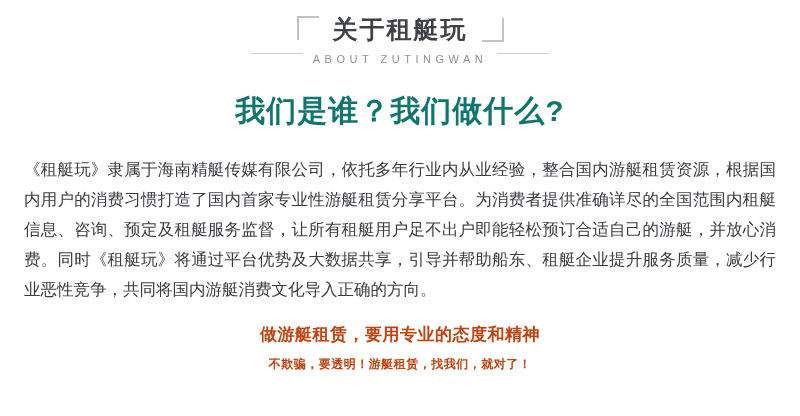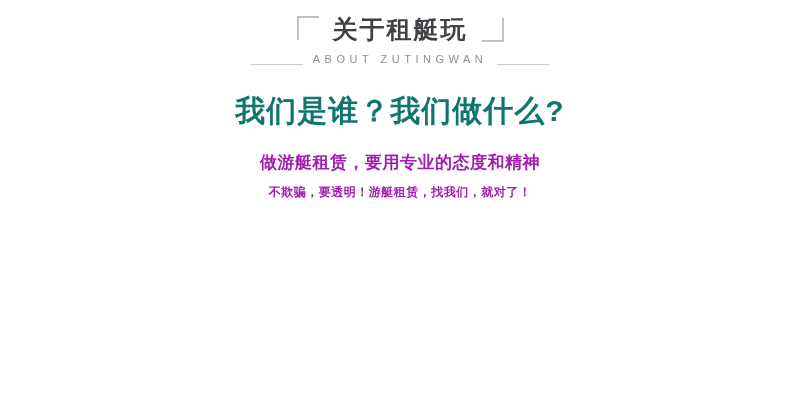--- a/index.html
+++ b/index.html
@@ -53,21 +53,21 @@
     margin-top: 2px;
   }
   .corner.right {
     border-right: 2px solid #bfc2c7;
     border-bottom: 2px solid #bfc2c7;
     align-self: flex-end;
     margin-bottom: 2px;
   }
   .header-sub-row {
     display: flex;
-    align-items: flex-end;
+    align-items: flex-start;
     justify-content: center;
     gap: 10px;
     margin-top: 9px;
   }
   .sub-line {
     width: 52px;
     height: 1px;
     background: #c9ccd1;
   }
   .header-sub {
@@ -94,21 +94,21 @@
     line-height: 30px;
     color: #3a3c40;
     text-align: justify;
     text-justify: inter-ideograph;
   }
 
   
   .slogan {
     margin-top: 18px;
     text-align: center;
-    color: #a21caf;
+    color: #c2410c;
   }
   .slogan-line1 {
     font-size: 17px;
     font-weight: bold;
     letter-spacing: 0.5px;
     line-height: 26px;
   }
   .slogan-line2 {
     font-size: 12px;
     font-weight: bold;
@@ -130,19 +130,20 @@
     </div>
     <div class="header-sub-row">
       <span class="sub-line"></span>
       <span class="header-sub">ABOUT ZUTINGWAN</span>
       <span class="sub-line"></span>
     </div>
   </div>
 
   <div class="blue-heading">我们是谁？我们做什么?</div>
 
+  <div class="body-copy">《租艇玩》隶属于海南精艇传媒有限公司，依托多年行业内从业经验，整合国内游艇租赁资源，根据国内用户的消费习惯打造了国内首家专业性游艇租赁分享平台。为消费者提供准确详尽的全国范围内租艇信息、咨询、预定及租艇服务监督，让所有租艇用户足不出户即能轻松预订合适自己的游艇，并放心消费。同时《租艇玩》将通过平台优势及大数据共享，引导并帮助船东、租艇企业提升服务质量，减少行业恶性竞争，共同将国内游艇消费文化导入正确的方向。</div>
 
   <div class="slogan">
     <div class="slogan-line1">做游艇租赁，要用专业的态度和精神</div>
     <div class="slogan-line2">不欺骗，要透明！游艇租赁，找我们，就对了！</div>
   </div>
 
 </div>
 
 </body></html>

